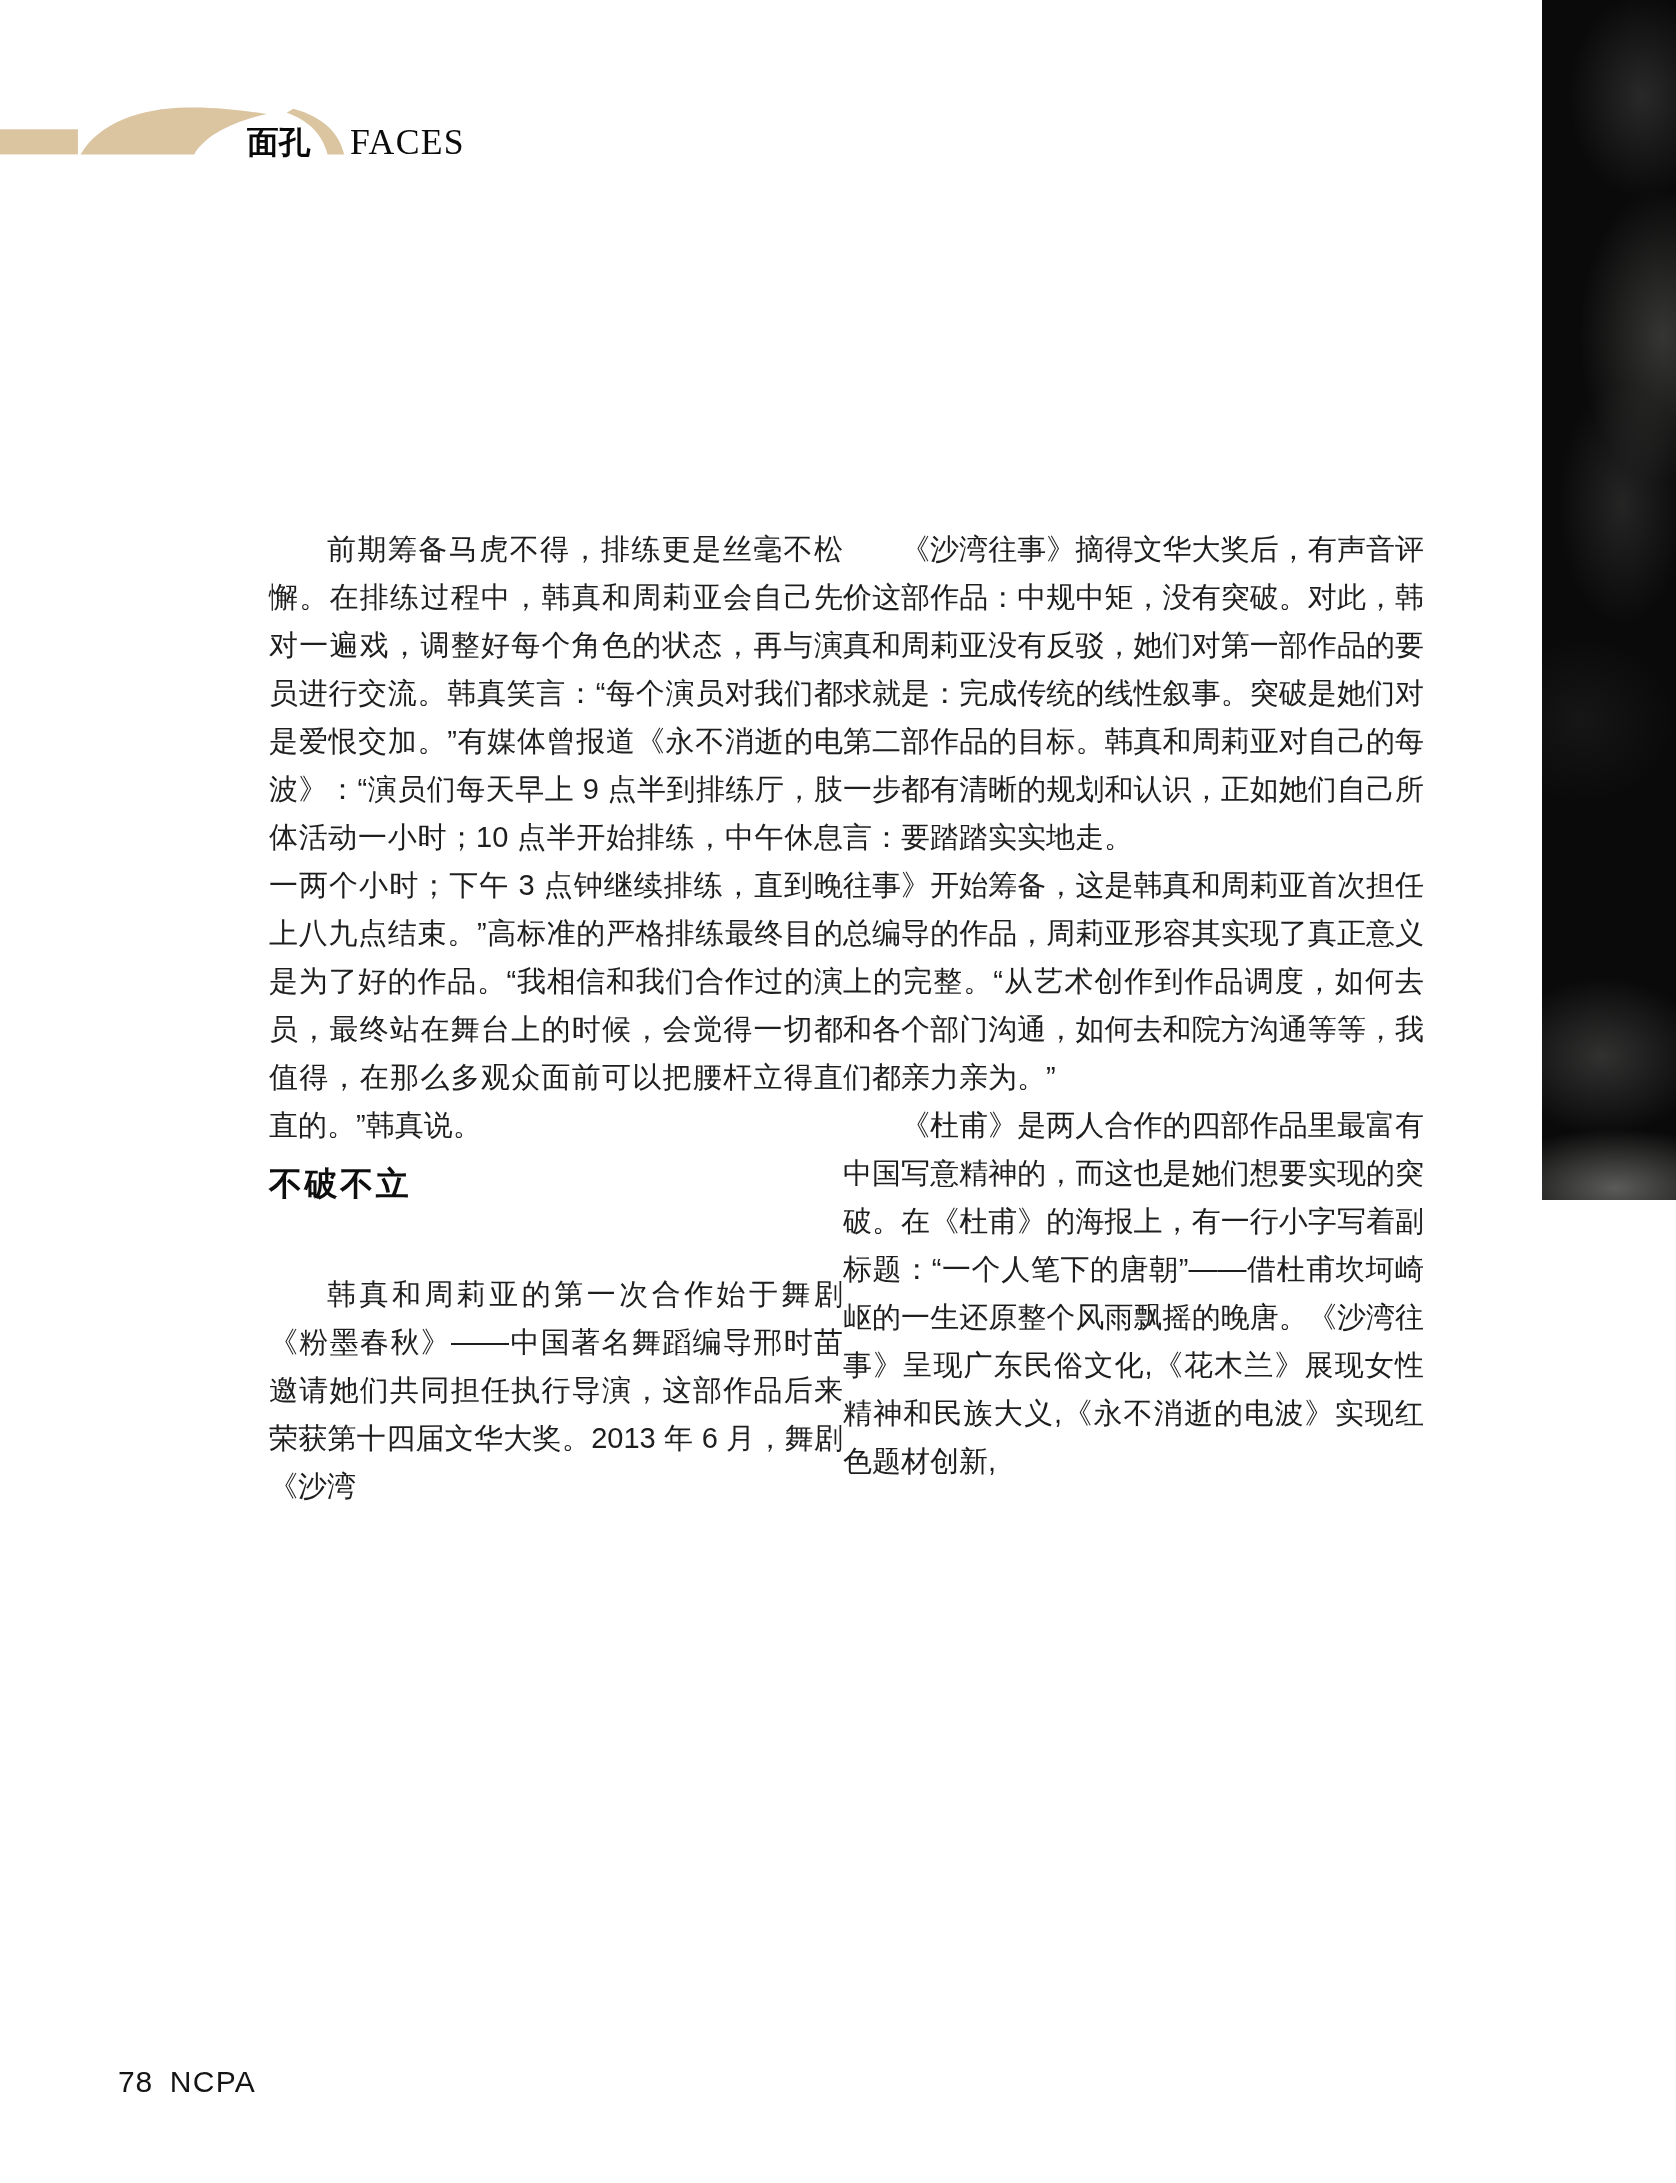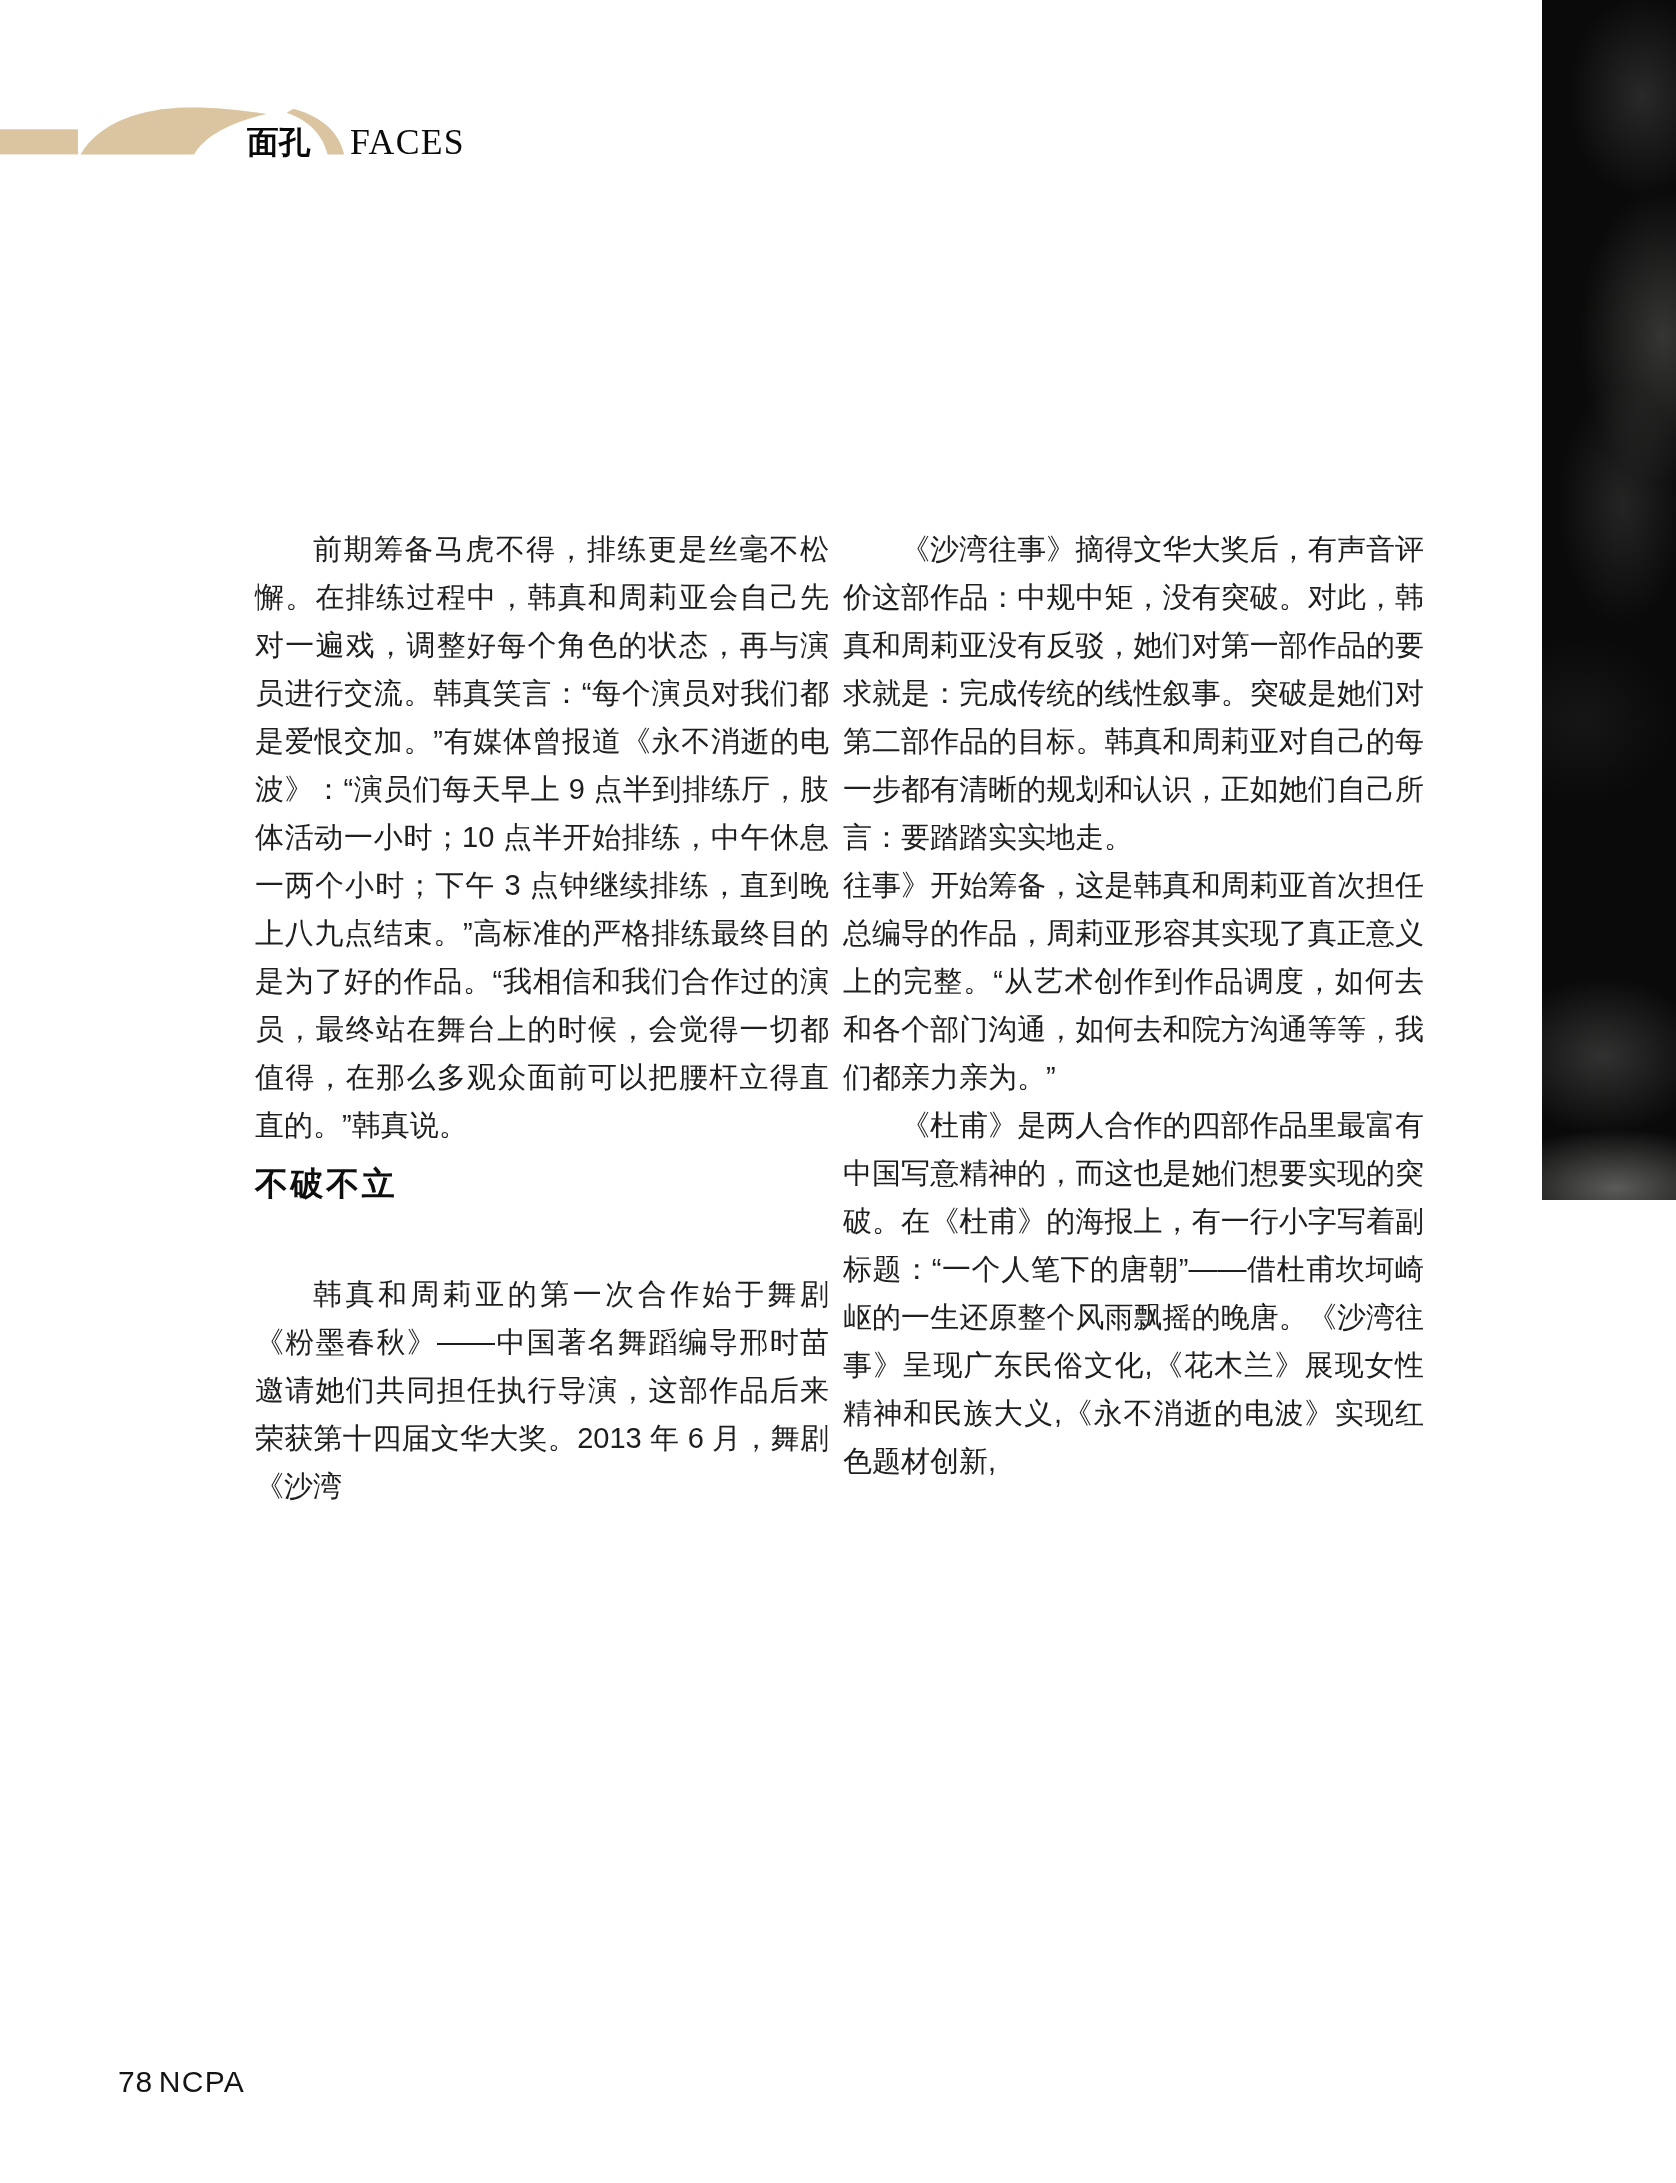--- a/index.html
+++ b/index.html
@@ -14,21 +14,21 @@
   .logo-svg{position:absolute;top:104px;left:0;}
   .article-col{
     position:absolute;
     top:525px;
     font-size:29px;
     line-height:48px;
     text-align:justify;
     text-justify:inter-ideograph;
     color:#1e1e1e;
   }
-  #col-left{left:255px;width:574px;}
+  #col-left{left:269px;width:574px;}
   #col-right{left:843px;width:581px;}
   .para{margin:0;padding:0;}
   .para.indent{text-indent:58px;}
   .section-heading{
     margin:14px 0 66px 0;
     font-size:33px;
     line-height:41px;
     font-weight:bold;
     color:#0e0e0e;
     text-align:left;
@@ -47,21 +47,21 @@
       radial-gradient(ellipse 172px 79px at 55% 99%, rgba(190,190,185,0.45), transparent 75%),
       #0a0a0a;
   }
   .page-footer{
     position:absolute;
     left:118px;top:2065px;
     font-size:30px;
     line-height:33px;
     color:#141414;
     display:flex;
-    gap:6px;
+    gap:17px;
     letter-spacing:0.7px;
   }
   .page-footer .pub{letter-spacing:1.3px;}
 </style>
 </head>
 <body>
 
 <svg class="logo-svg" width="502" height="77" viewBox="0 0 760 116">
   <rect x="-10" y="38" width="128" height="38" fill="#dbc5a1"></rect>
   <path fill="#dbc5a1" d="M122,76 C150,28 214,6 282,5 C324,4 368,9 404,15 C350,27 310,48 294,76 Z"></path>

